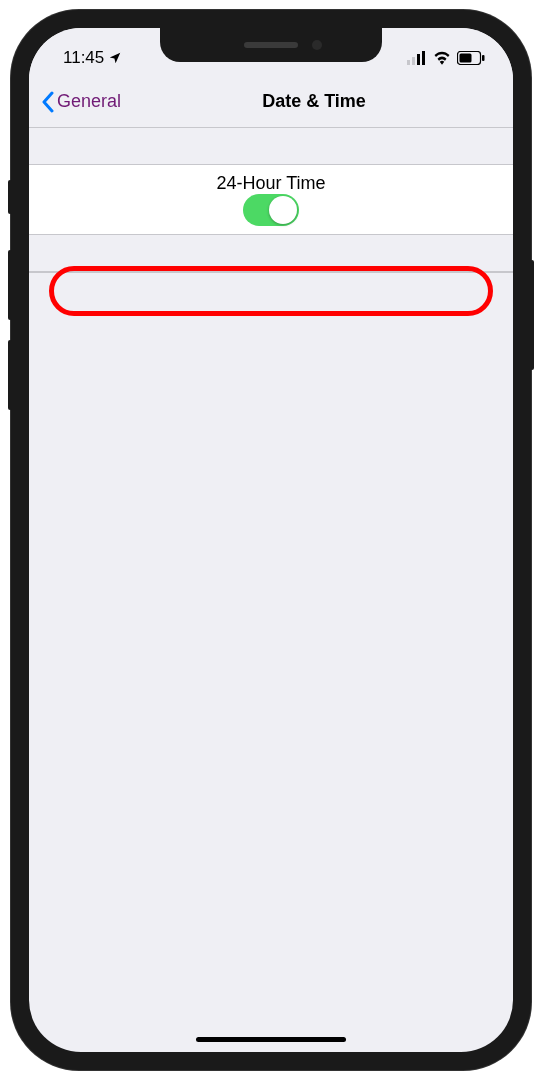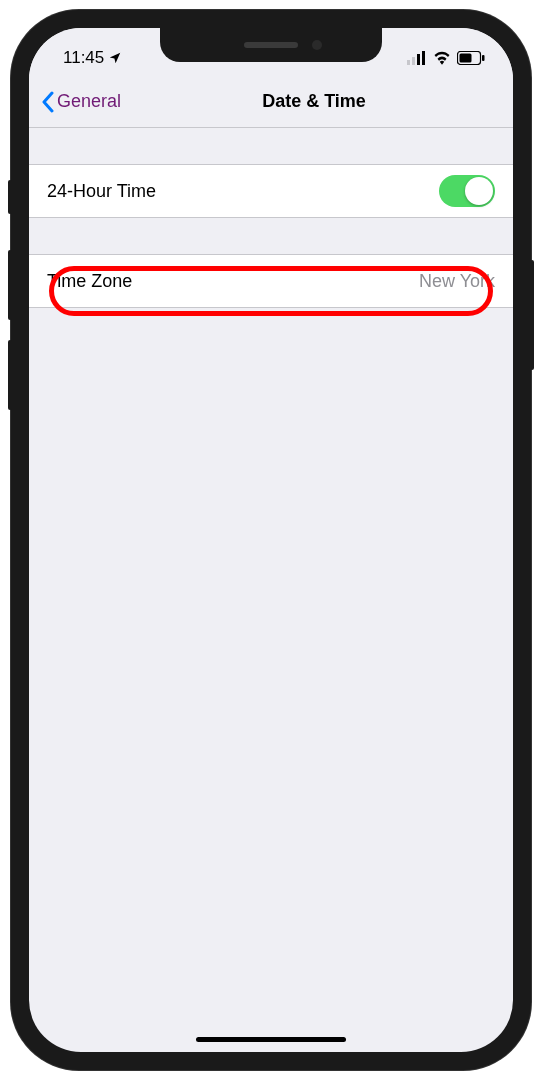--- a/index.html
+++ b/index.html
@@ -111,24 +111,25 @@
       background: #fff;
       border-top: 1px solid #c7c7cc;
       border-bottom: 1px solid #c7c7cc;
     }
     .spacer { height: 36px; }
     .row {
       display: flex;
       align-items: center;
       justify-content: space-between;
       min-height: 52px;
-      padding: 0 18px;
+      padding: 8px 18px;
       font-size: 18px;
       color: #000;
       position: relative;
+      flex-direction: column;
     }
     .row + .row::before {
       content: "";
       position: absolute;
       top: 0;
       left: 18px;
       right: 0;
       height: 1px;
       background: #c7c7cc;
     }
@@ -237,24 +238,20 @@
           <span>24-Hour Time</span>
           <div class="toggle">
               <div class="knob"></div>
             </div>
         </div>
       </div>
 
       <div class="spacer"></div>
 
       <div class="group">
-        <div class="row">
-          <span>Time Zone</span>
-          <span class="row-value">New York</span>
-        </div>
       </div>
     </div>
 
     <div class="highlight-ring" id="hl" style="top: 238px; left: 20px; width: 444px; height: 50px;"></div>
 
     <div class="home-indicator"></div>
   </div>
 </div>
 
 </body></html>

